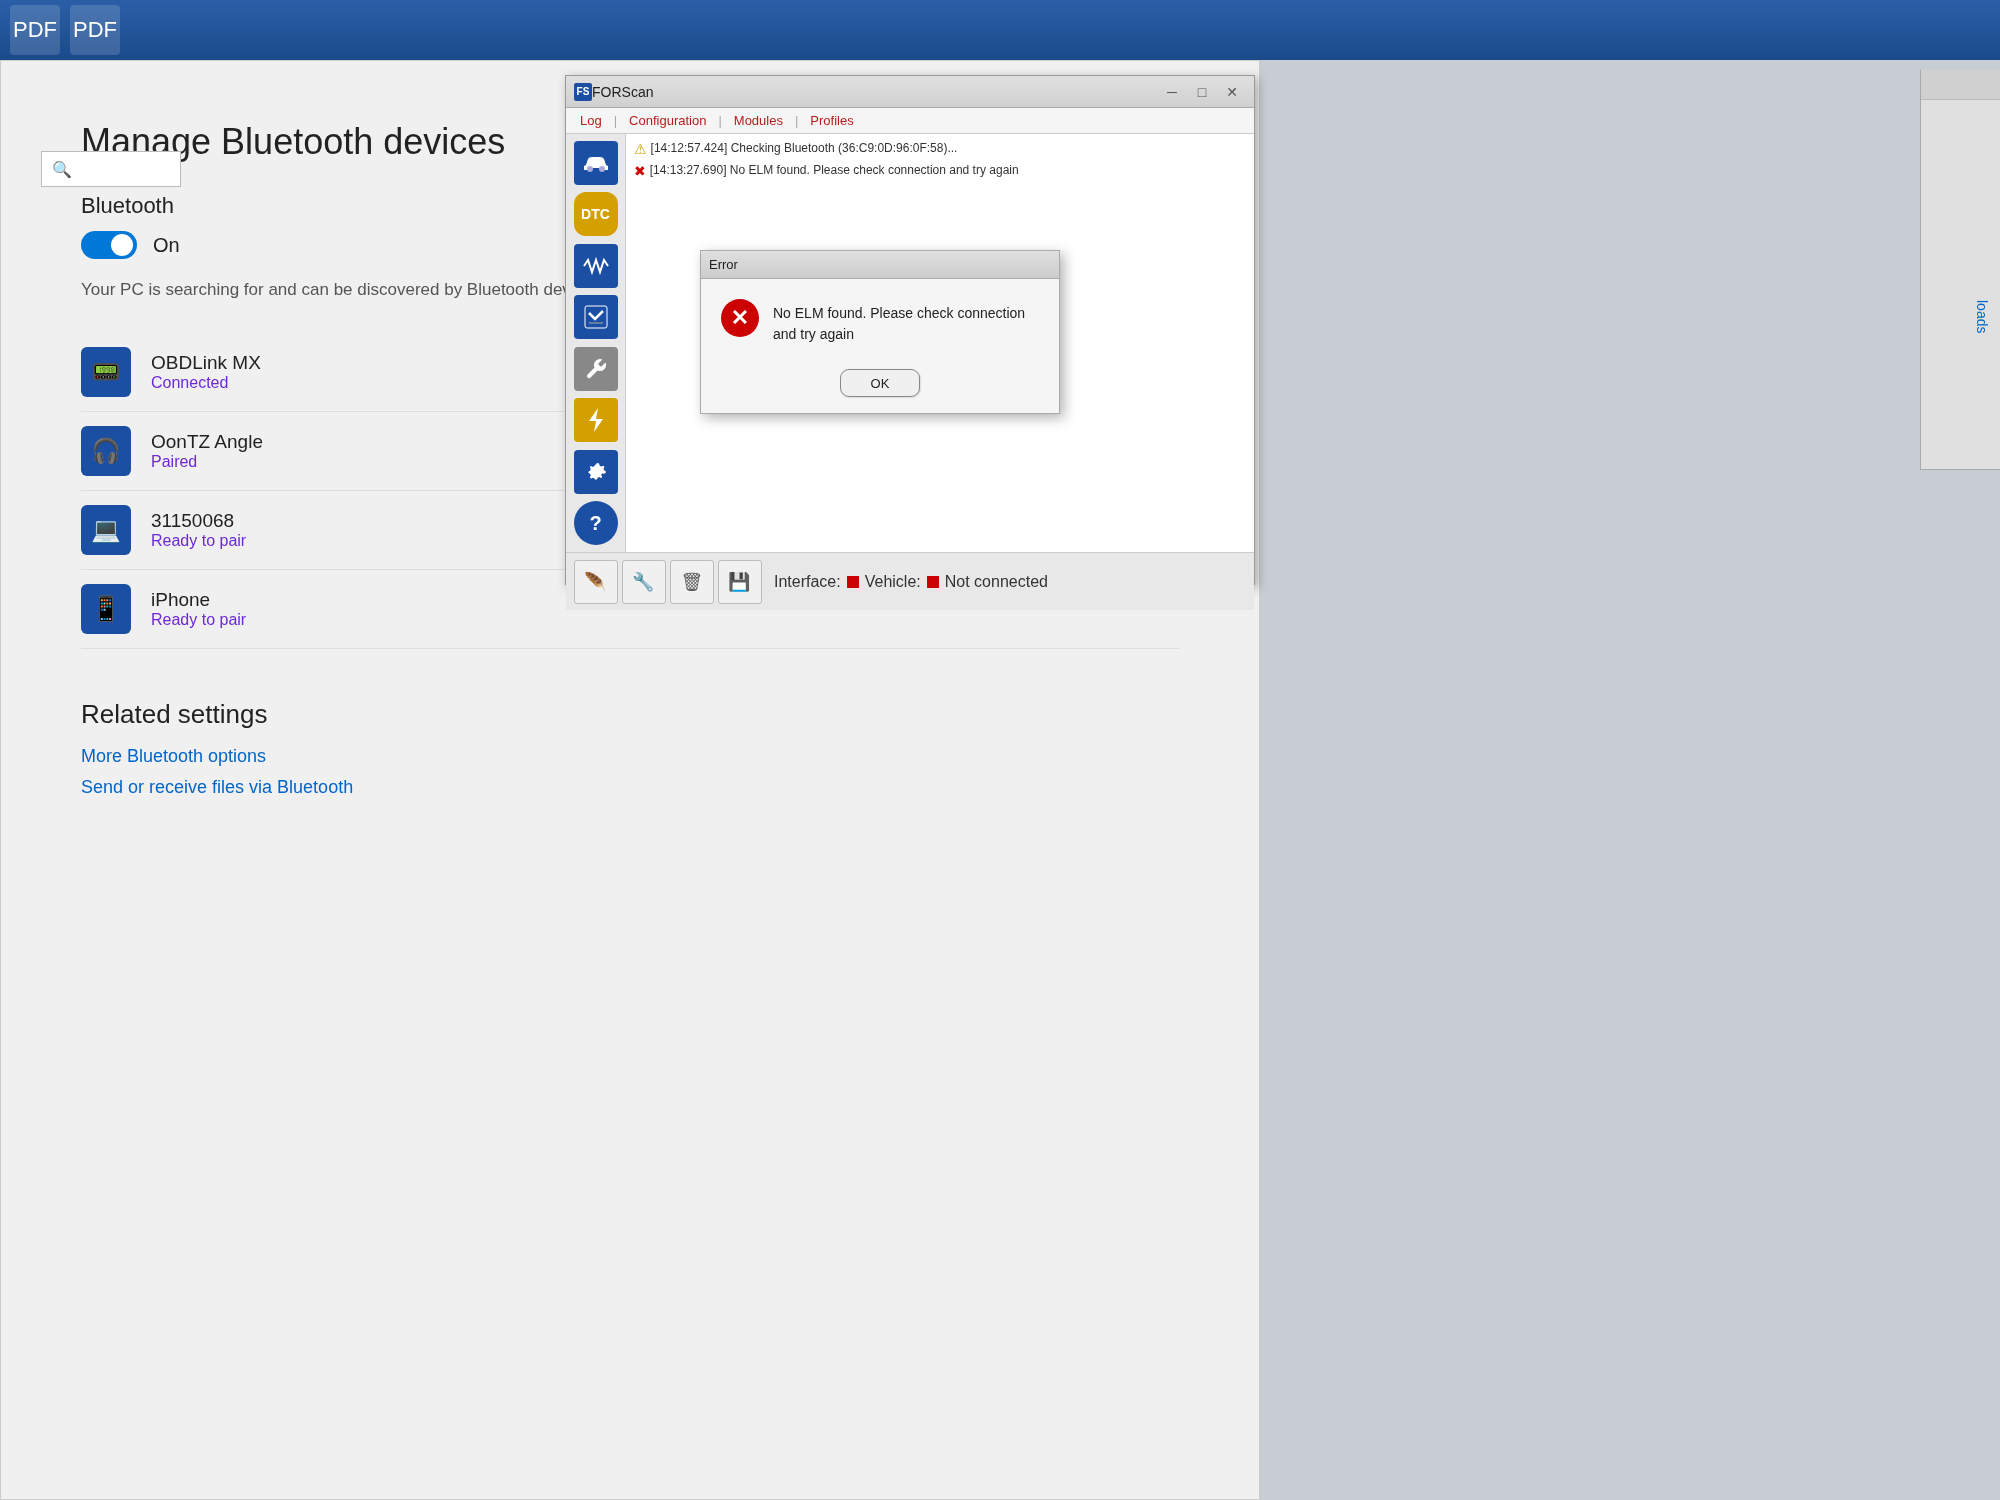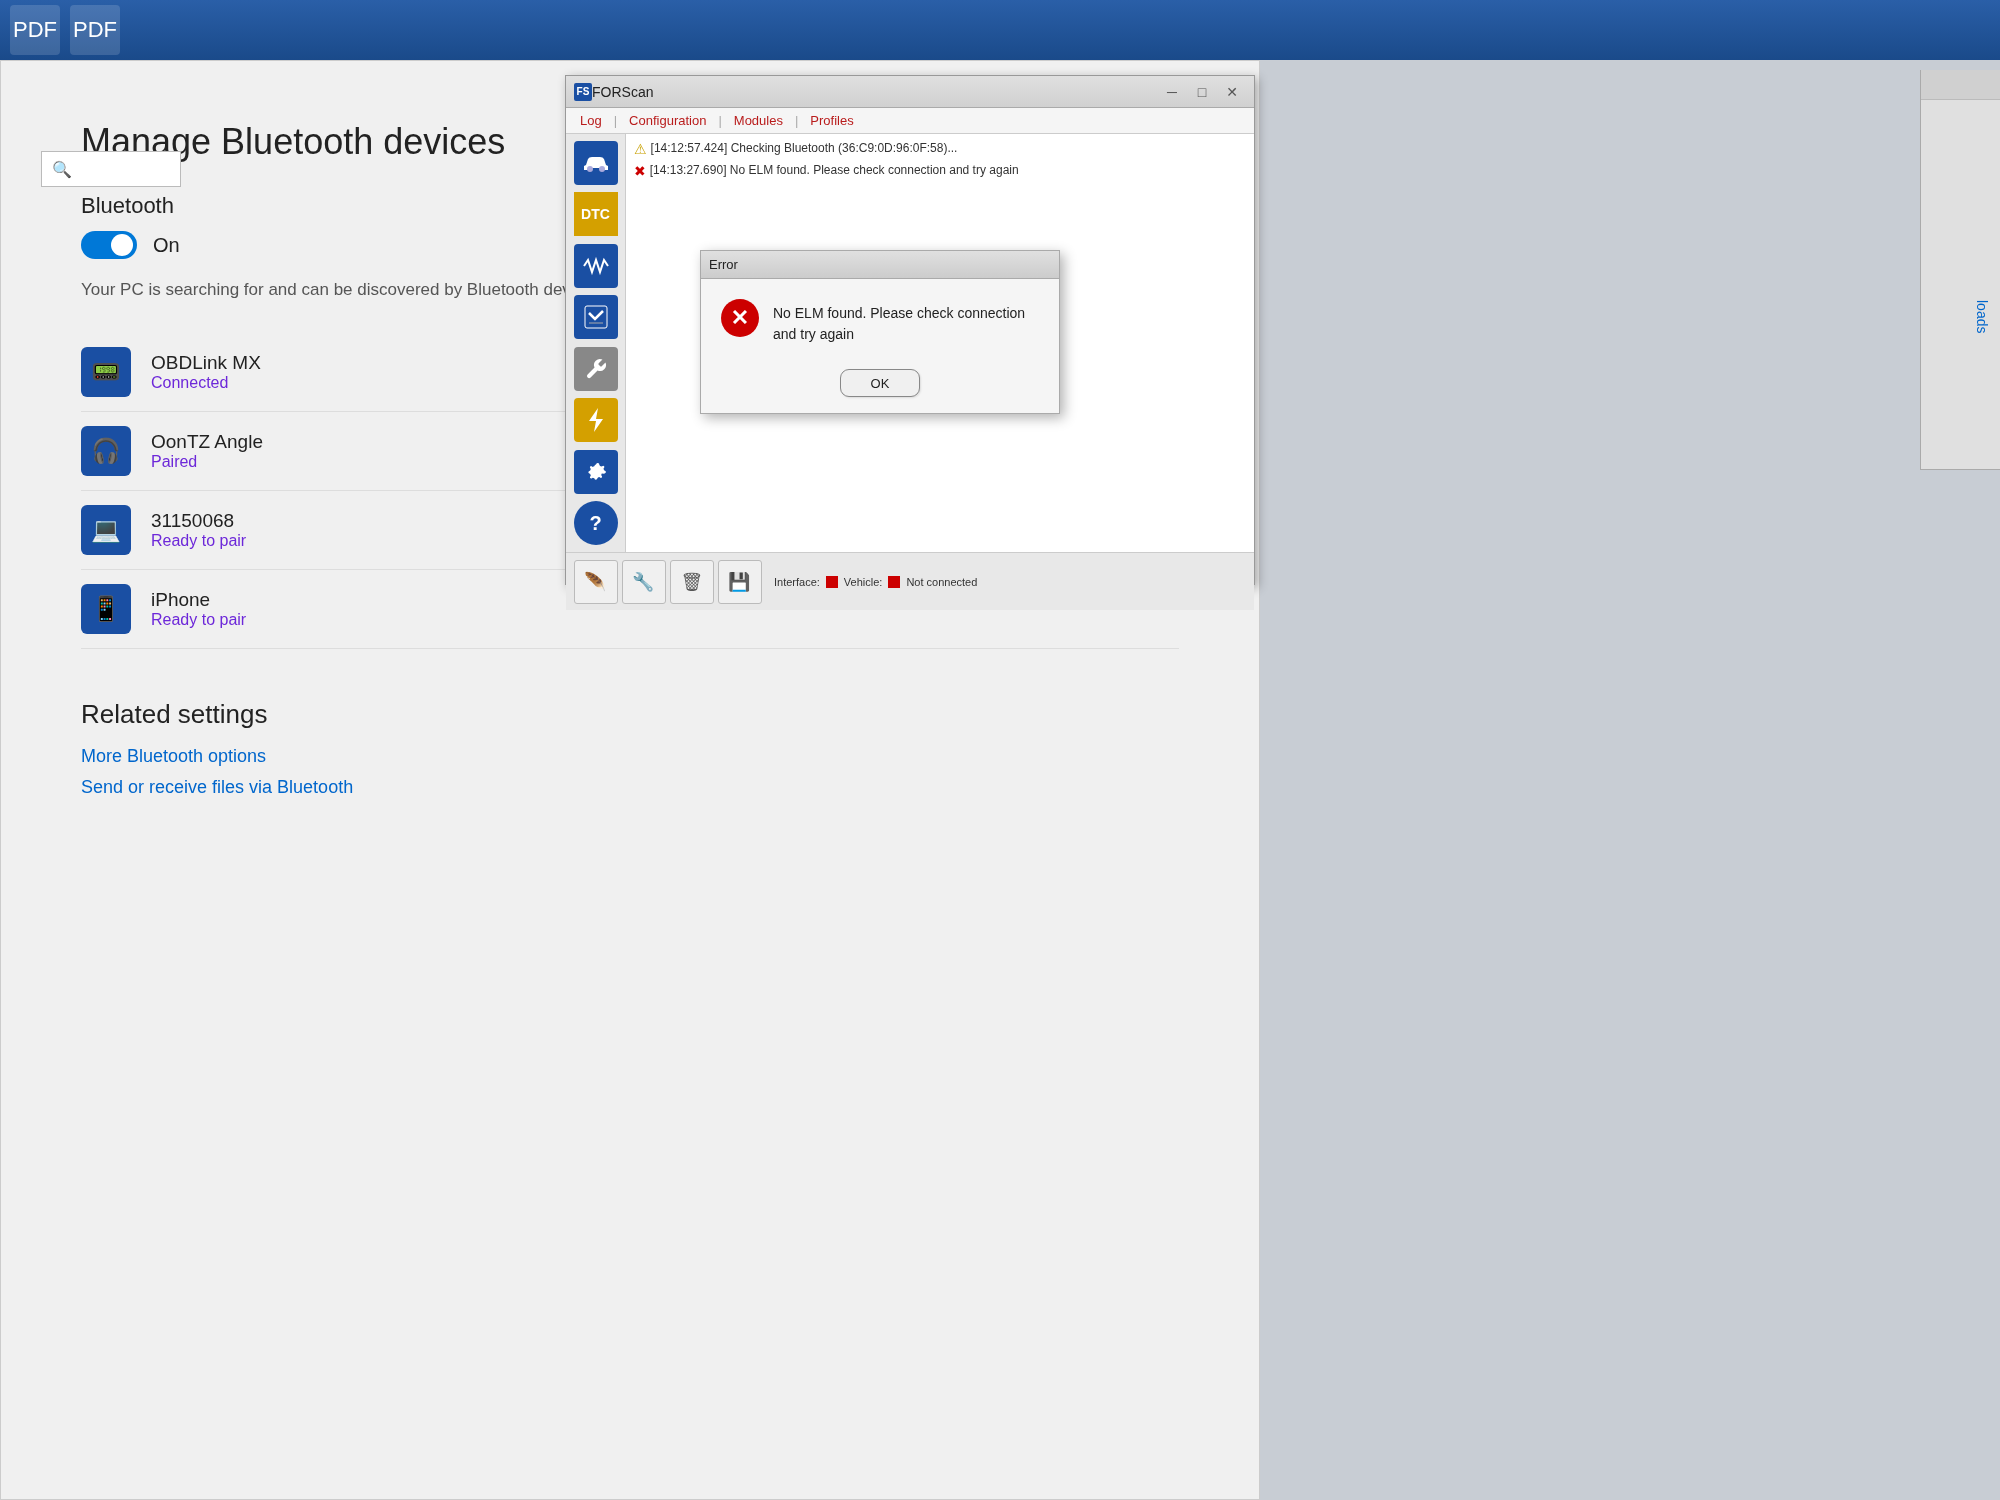--- a/index.html
+++ b/index.html
@@ -295,21 +295,21 @@
       align-items: center;
       justify-content: center;
       color: white;
       font-size: 22px;
     }
 
     .icon-dtc {
       width: 44px;
       height: 44px;
       background: #d4a000;
-      border-radius: 0;
+      border-radius: 12px;
       display: flex;
       align-items: center;
       justify-content: center;
       color: white;
       font-size: 14px;
       font-weight: bold;
     }
 
     .icon-generic {
       width: 44px;
@@ -364,21 +364,21 @@
       border: 1px solid #bbb;
       background: #f0f0f0;
       border-radius: 3px;
       cursor: pointer;
       font-size: 18px;
       color: #555;
     }
 
     .forscan-status {
       margin-left: 8px;
-      font-size: 11px;
+      font-size: 16px;
       color: #333;
       display: flex;
       align-items: center;
       gap: 6px;
     }
 
     .status-dot {
       width: 12px;
       height: 12px;
       background: #cc0000;

